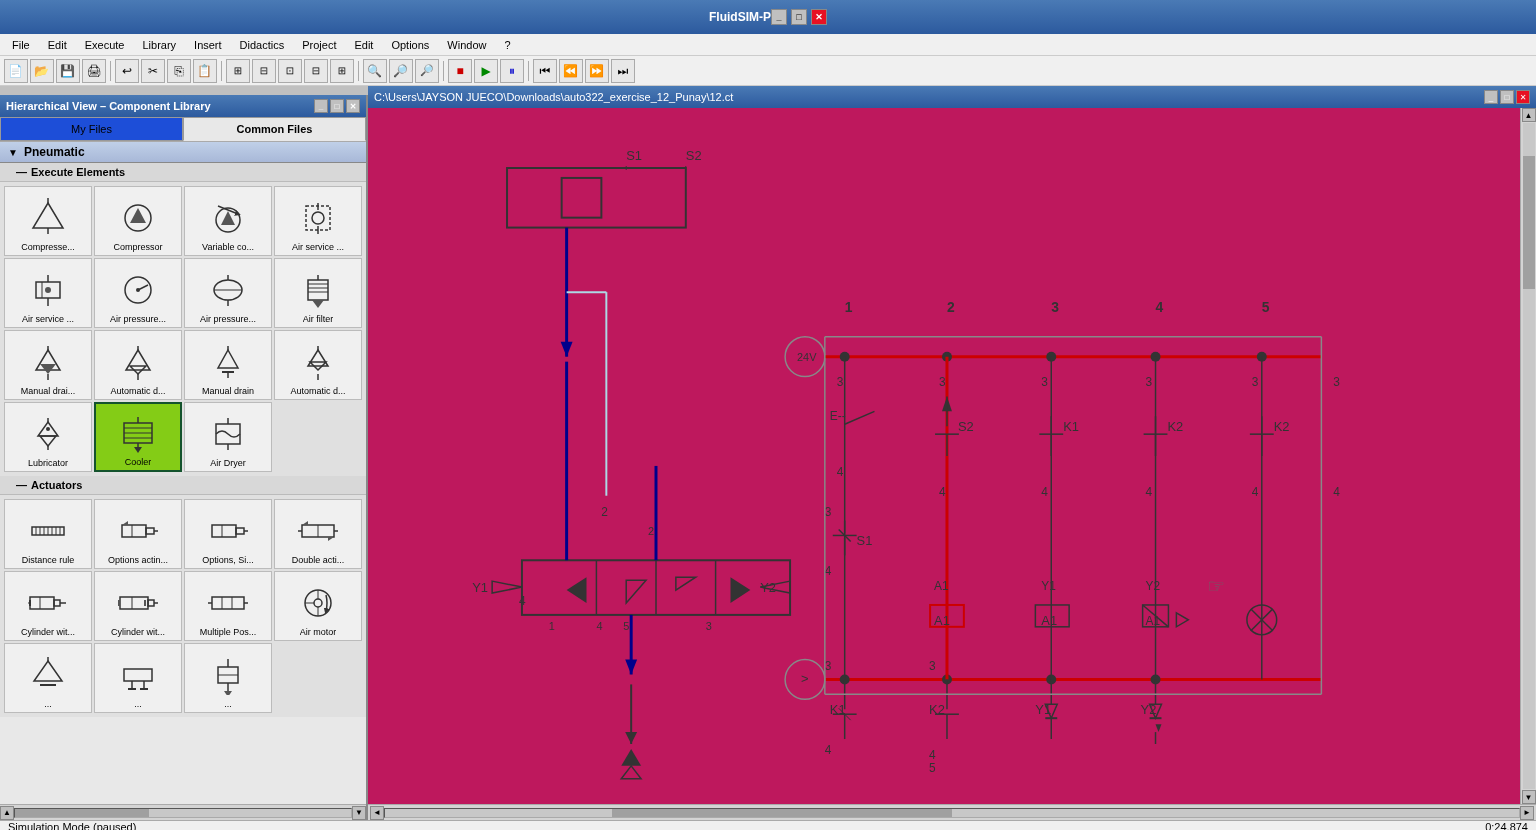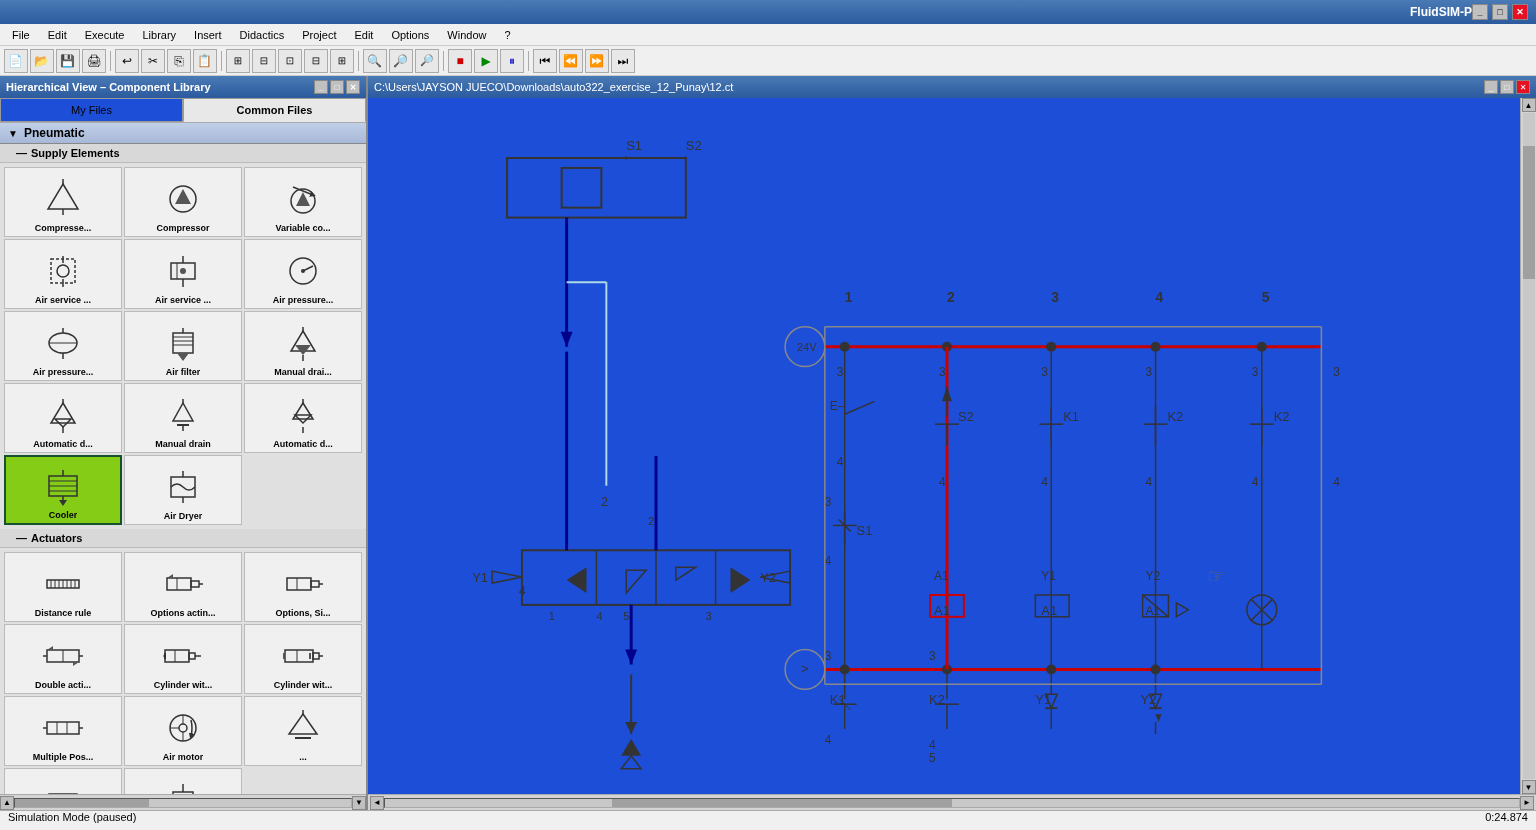--- a/index.html
+++ b/index.html
@@ -2,24 +2,24 @@
 <html><head>
   <meta charset="utf-8">
   <style>
     * { margin: 0; padding: 0; box-sizing: border-box; }
     body { font-family: 'Segoe UI', Arial, sans-serif; font-size: 11px; background: #c0c0c0; overflow: hidden; width: 1536px; height: 830px; }
 
     
     .title-bar {
       background: linear-gradient(to bottom, #4a7ab5, #2c5a9e);
       color: white;
-      height: 24px;
+      height: 34px;
       display: flex;
       align-items: center;
-      justify-content: flex-end;
+      justify-content: center;
       padding: 0 8px;
       font-size: 12px;
       font-weight: bold;
     }
     .title-bar-controls { display: flex; gap: 4px; }
     .title-bar-btn {
       width: 16px; height: 16px;
       background: #c0c0c0;
       border: 1px solid #888;
       display: flex; align-items: center; justify-content: center;
@@ -69,20 +69,21 @@
       height: calc(830px - 22px - 22px - 30px - 22px);
     }
 
     
     .left-panel {
       width: 368px;
       background: #c8c8c8;
       border-right: 2px solid #888;
       display: flex;
       flex-direction: column;
+      margin-top: 9px;
     }
     .panel-title-bar {
       background: linear-gradient(to bottom, #4a7ab5, #2c5a9e);
       color: white;
       height: 22px;
       display: flex;
       align-items: center;
       justify-content: space-between;
       padding: 0 6px;
       font-size: 11px;
@@ -135,25 +136,24 @@
       padding: 3px 16px;
       font-weight: bold;
       font-size: 11px;
       display: flex;
       align-items: center;
       gap: 4px;
       border-bottom: 1px solid #bbb;
     }
     .component-grid {
       display: grid;
-      grid-template-columns: repeat(3, 1fr);
+      grid-template-columns: repeat(4, 1fr);
       gap: 2px;
       padding: 4px;
       background: #e0e0e0;
-      font-weight: bold;
     }
     .component-item {
       background: #f0f0f0;
       border: 1px solid #bbb;
       display: flex;
       flex-direction: column;
       align-items: center;
       justify-content: flex-end;
       padding: 4px 2px 2px;
       cursor: pointer;
@@ -187,21 +187,21 @@
       height: 22px;
       display: flex;
       align-items: center;
       justify-content: space-between;
       padding: 0 6px;
       font-size: 11px;
     }
     .canvas-title-controls { display: flex; gap: 2px; }
     .canvas-area {
       flex: 1;
-      background: #1d4ed8;
+      background: #be185d;
       overflow: hidden;
       position: relative;
       text-align: right;
     }
 
     
     .canvas-scrollbar-h {
       height: 16px;
       background: #d4d4d4;
       border-top: 1px solid #aaa;
@@ -315,21 +315,21 @@
     </div>
     <div class="component-tree">
 
       <div class="tree-section-header">
         <span class="expand-icon">▼</span>
         <span>Pneumatic</span>
       </div>
 
       <div class="tree-subsection-header">
         <span>—</span>
-        <span>Supply Elements</span>
+        <span>Execute Elements</span>
       </div>
       <div class="component-grid">
 
         <div class="component-item">
           <div class="component-icon">
             <svg viewBox="0 0 40 40" width="40" height="40">
               <polygon points="20,5 35,30 5,30" fill="none" stroke="#333" stroke-width="1.5"></polygon>
               <line x1="20" y1="5" x2="20" y2="0" stroke="#333" stroke-width="1.5"></line>
               <line x1="20" y1="30" x2="20" y2="36" stroke="#333" stroke-width="1.5"></line>
             </svg>
@@ -458,20 +458,32 @@
             <svg viewBox="0 0 40 40" width="40" height="40">
               <polygon points="20,8 30,24 10,24" fill="none" stroke="#333" stroke-width="1.5"></polygon>
               <polygon points="20,28 28,20 12,20" fill="none" stroke="#333" stroke-width="1.5"></polygon>
               <line x1="20" y1="4" x2="20" y2="8" stroke="#333" stroke-width="1.5"></line>
               <line x1="20" y1="32" x2="20" y2="38" stroke="#333" stroke-width="1.5"></line>
             </svg>
           </div>
           <div class="component-label">Automatic d...</div>
         </div>
 
+        <div class="component-item">
+          <div class="component-icon">
+            <svg viewBox="0 0 40 40" width="40" height="40">
+              <polygon points="20,8 30,22 10,22" fill="none" stroke="#333" stroke-width="1.5"></polygon>
+              <polygon points="20,32 28,22 12,22" fill="none" stroke="#333" stroke-width="1.5"></polygon>
+              <circle cx="20" cy="15" r="2" fill="#333"></circle>
+              <line x1="20" y1="4" x2="20" y2="8" stroke="#333" stroke-width="1.5"></line>
+              <line x1="20" y1="32" x2="20" y2="36" stroke="#333" stroke-width="1.5"></line>
+            </svg>
+          </div>
+          <div class="component-label">Lubricator</div>
+        </div>
         <div class="component-item cooler-highlight">
           <div class="component-icon">
             <svg viewBox="0 0 40 40" width="40" height="40">
               <rect x="6" y="10" width="28" height="20" fill="none" stroke="#333" stroke-width="1.5"></rect>
               <line x1="6" y1="15" x2="34" y2="15" stroke="#333" stroke-width="1"></line>
               <line x1="6" y1="20" x2="34" y2="20" stroke="#333" stroke-width="1"></line>
               <line x1="6" y1="25" x2="34" y2="25" stroke="#333" stroke-width="1"></line>
               <line x1="20" y1="4" x2="20" y2="10" stroke="#333" stroke-width="1.5"></line>
               <line x1="20" y1="30" x2="20" y2="36" stroke="#333" stroke-width="1.5"></line>
               <polygon points="16,34 20,40 24,34" fill="#333"></polygon>

